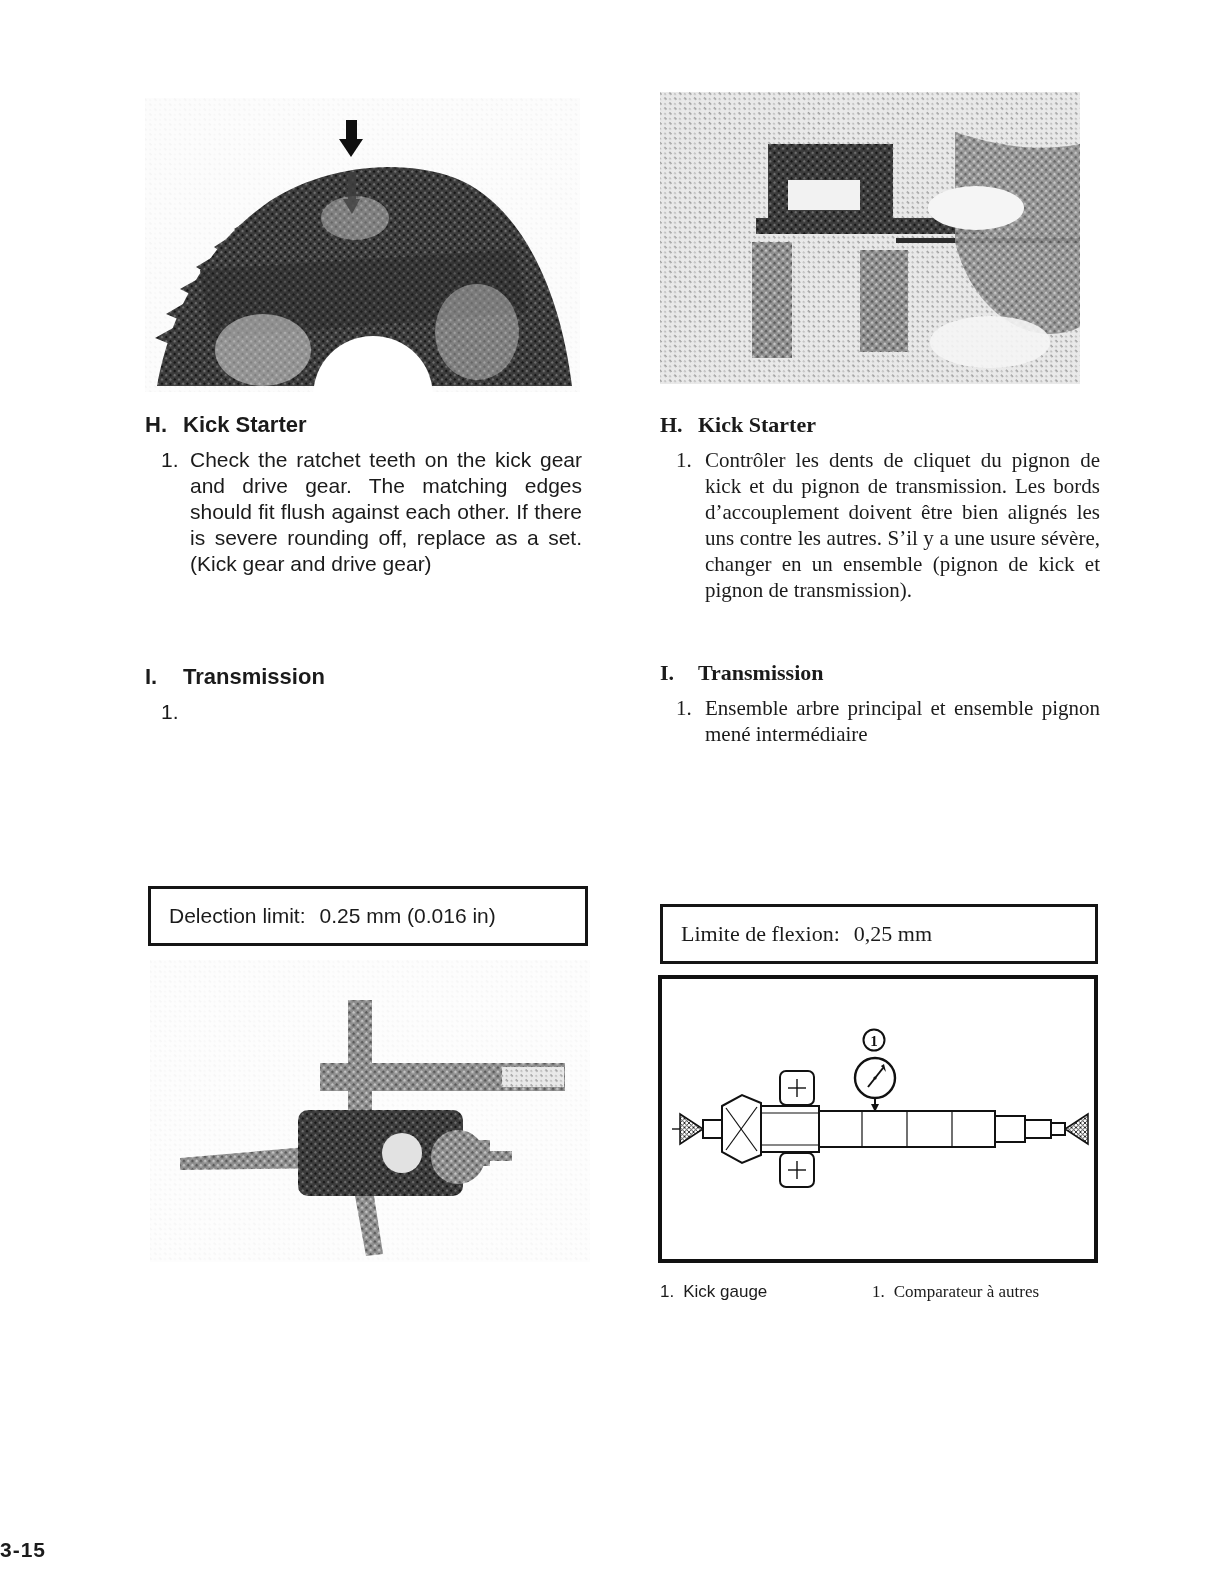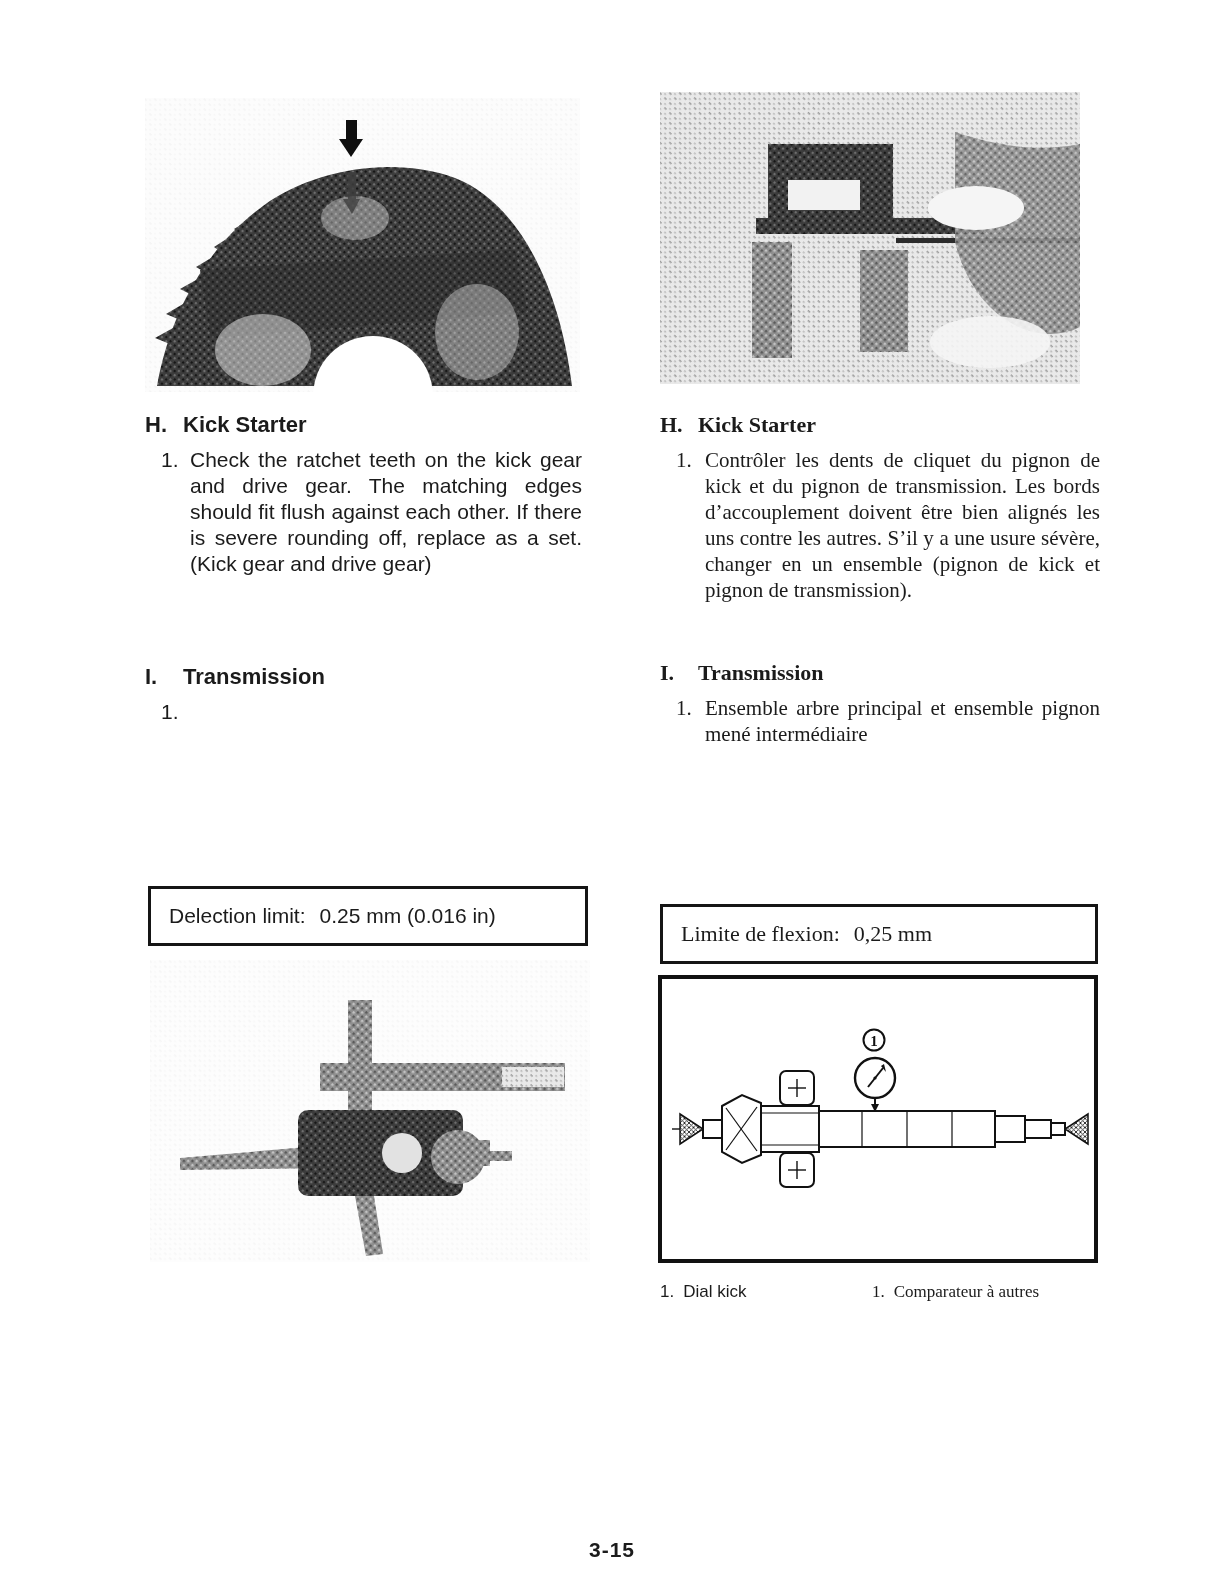--- a/index.html
+++ b/index.html
@@ -15,21 +15,21 @@
   .h-letter { width:38px; flex:none; }
   .item { display:flex; font-size:21px; line-height:26px; }
   .item-num { width:45px; padding-left:16px; flex:none; }
   .item-body { flex:1; text-align:justify; }
   .spec-box {
     border:3px solid #151515; display:flex; align-items:center;
     font-size:21px; padding-left:18px; gap:14px; background:#fff;
   }
   .diagram-box { border:4px solid #111; background:#fff; }
   .caption { display:flex; gap:9px; font-size:17px; line-height:20px; }
-  .pageno { width:100%; text-align:center; font-size:21px; font-weight:700; letter-spacing:1px; }
+  .pageno { width:100%; font-size:21px; font-weight:700; letter-spacing:1px; }
   svg { display:block; }
 </style>
 </head>
 <body>
 
 <svg width="0" height="0" style="position:absolute" aria-hidden="true">
   <defs>
     <pattern id="htDark" width="6" height="6" patternUnits="userSpaceOnUse" patternTransform="rotate(45)">
       <rect width="6" height="6" fill="#3c3c3c"></rect>
       <rect x="0" y="0" width="2.2" height="2.2" fill="#6e6e6e"></rect>
@@ -223,20 +223,20 @@
 
     <g>
       <circle cx="212" cy="61" r="10.5" fill="#fff" stroke="#111" stroke-width="2"></circle>
       <text x="212" y="66.5" text-anchor="middle" font-size="15" font-weight="bold" font-family="Liberation Serif, serif" fill="#111">1</text>
     </g>
   </svg>
 </div>
 
 <div class="abs en caption" style="left:660px; top:1282px">
   <span>1.</span>
-  <span>Dial kick</span>
+  <span>Kick gauge</span>
 </div>
 <div class="abs fr caption" style="left:872px; top:1282px">
   <span>1.</span>
   <span>Comparateur à autres</span>
 </div>
 
 <div class="abs en pageno" style="left:0; top:1538px">3-15</div>
 
 </body></html>

